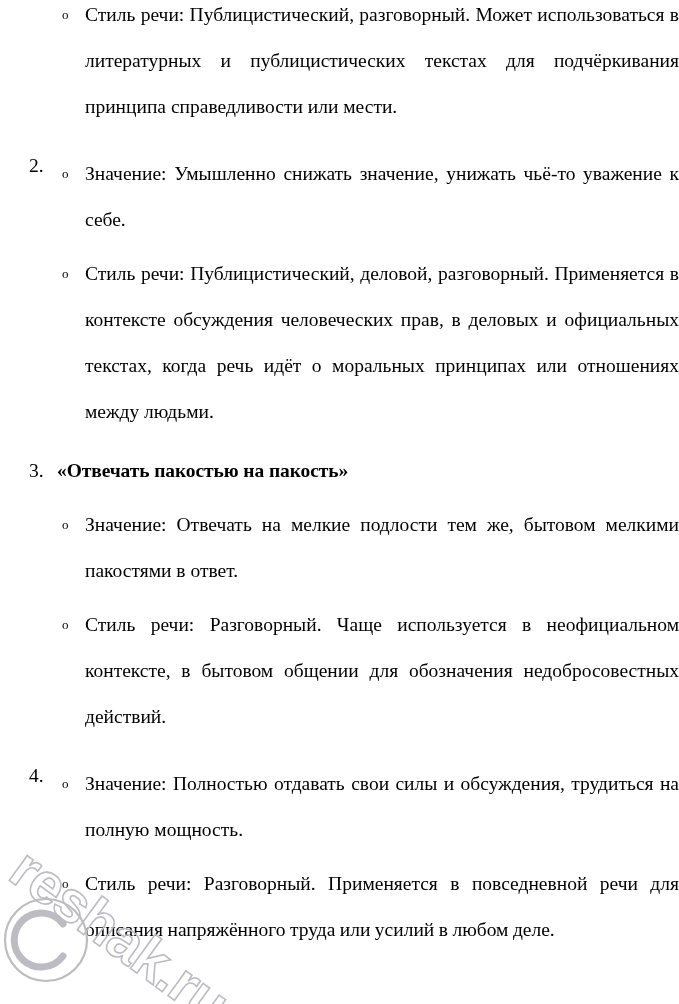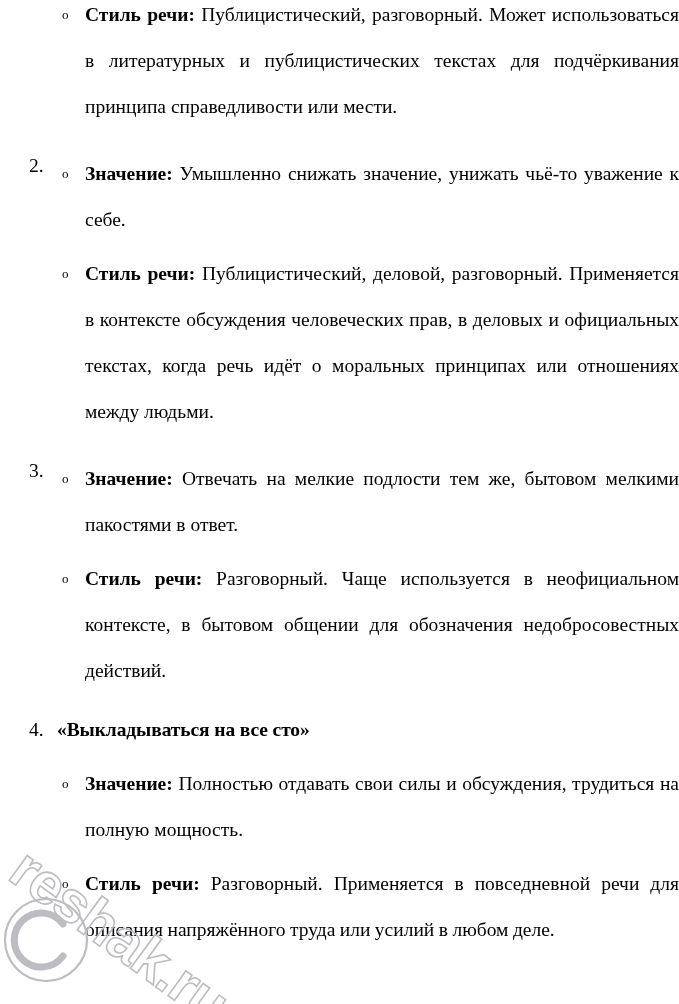--- a/index.html
+++ b/index.html
@@ -78,21 +78,21 @@
   }
   .subitem .marker {
     position: absolute;
     left: 62px;
     top: 0;
     font-size: 13px;
     line-height: 46px;
     font-family: "Liberation Serif", "DejaVu Serif", serif;
   }
   .subitem .lbl {
-    font-weight: bold;
+    font-weight: normal;
   }
 
   
   .subitem.tight {
     text-align: justify;
     word-spacing: -0.4px;
   }
 
   .gap-sm { height: 8px; }
   .gap-md { height: 13px; }
@@ -133,37 +133,37 @@
     </p>
     <div class="gap-sm"></div>
     <p class="subitem">
       <span class="marker">o</span><span class="lbl">Стиль речи: </span>
       <span>Публицистический, деловой, разговорный. Применяется в контексте обсуждения человеческих прав, в деловых и официальных текстах, когда речь идёт о моральных принципах или отношениях между людьми.</span>
     </p>
 
     <div class="gap-md"></div>
 
     <p class="numitem">
-      <span class="num">3.</span>
+      <span class="num">3.</span><span>«Отвечать пакостью на пакость»</span>
     </p>
     <div class="gap-sm"></div>
     <p class="subitem">
       <span class="marker">o</span><span class="lbl">Значение: </span>
       <span>Отвечать на мелкие подлости тем же, бытовом мелкими пакостями в ответ.</span>
     </p>
     <div class="gap-sm"></div>
     <p class="subitem">
       <span class="marker">o</span><span class="lbl">Стиль речи: </span>
       <span>Разговорный. Чаще используется в неофициальном контексте, в бытовом общении для обозначения недобросовестных действий.</span>
     </p>
 
     <div class="gap-md"></div>
 
     <p class="numitem">
-      <span class="num">4.</span><span>«Выкладываться на все сто»</span>
+      <span class="num">4.</span>
     </p>
     <div class="gap-sm"></div>
     <p class="subitem">
       <span class="marker">o</span><span class="lbl">Значение: </span>
       <span>Полностью отдавать свои силы и обсуждения, трудиться на полную мощность.</span>
     </p>
     <div class="gap-sm"></div>
     <p class="subitem tight">
       <span class="marker">o</span><span class="lbl">Стиль речи: </span>
       <span>Разговорный. Применяется в повседневной речи для описания напряжённого труда или усилий в любом деле.</span>

